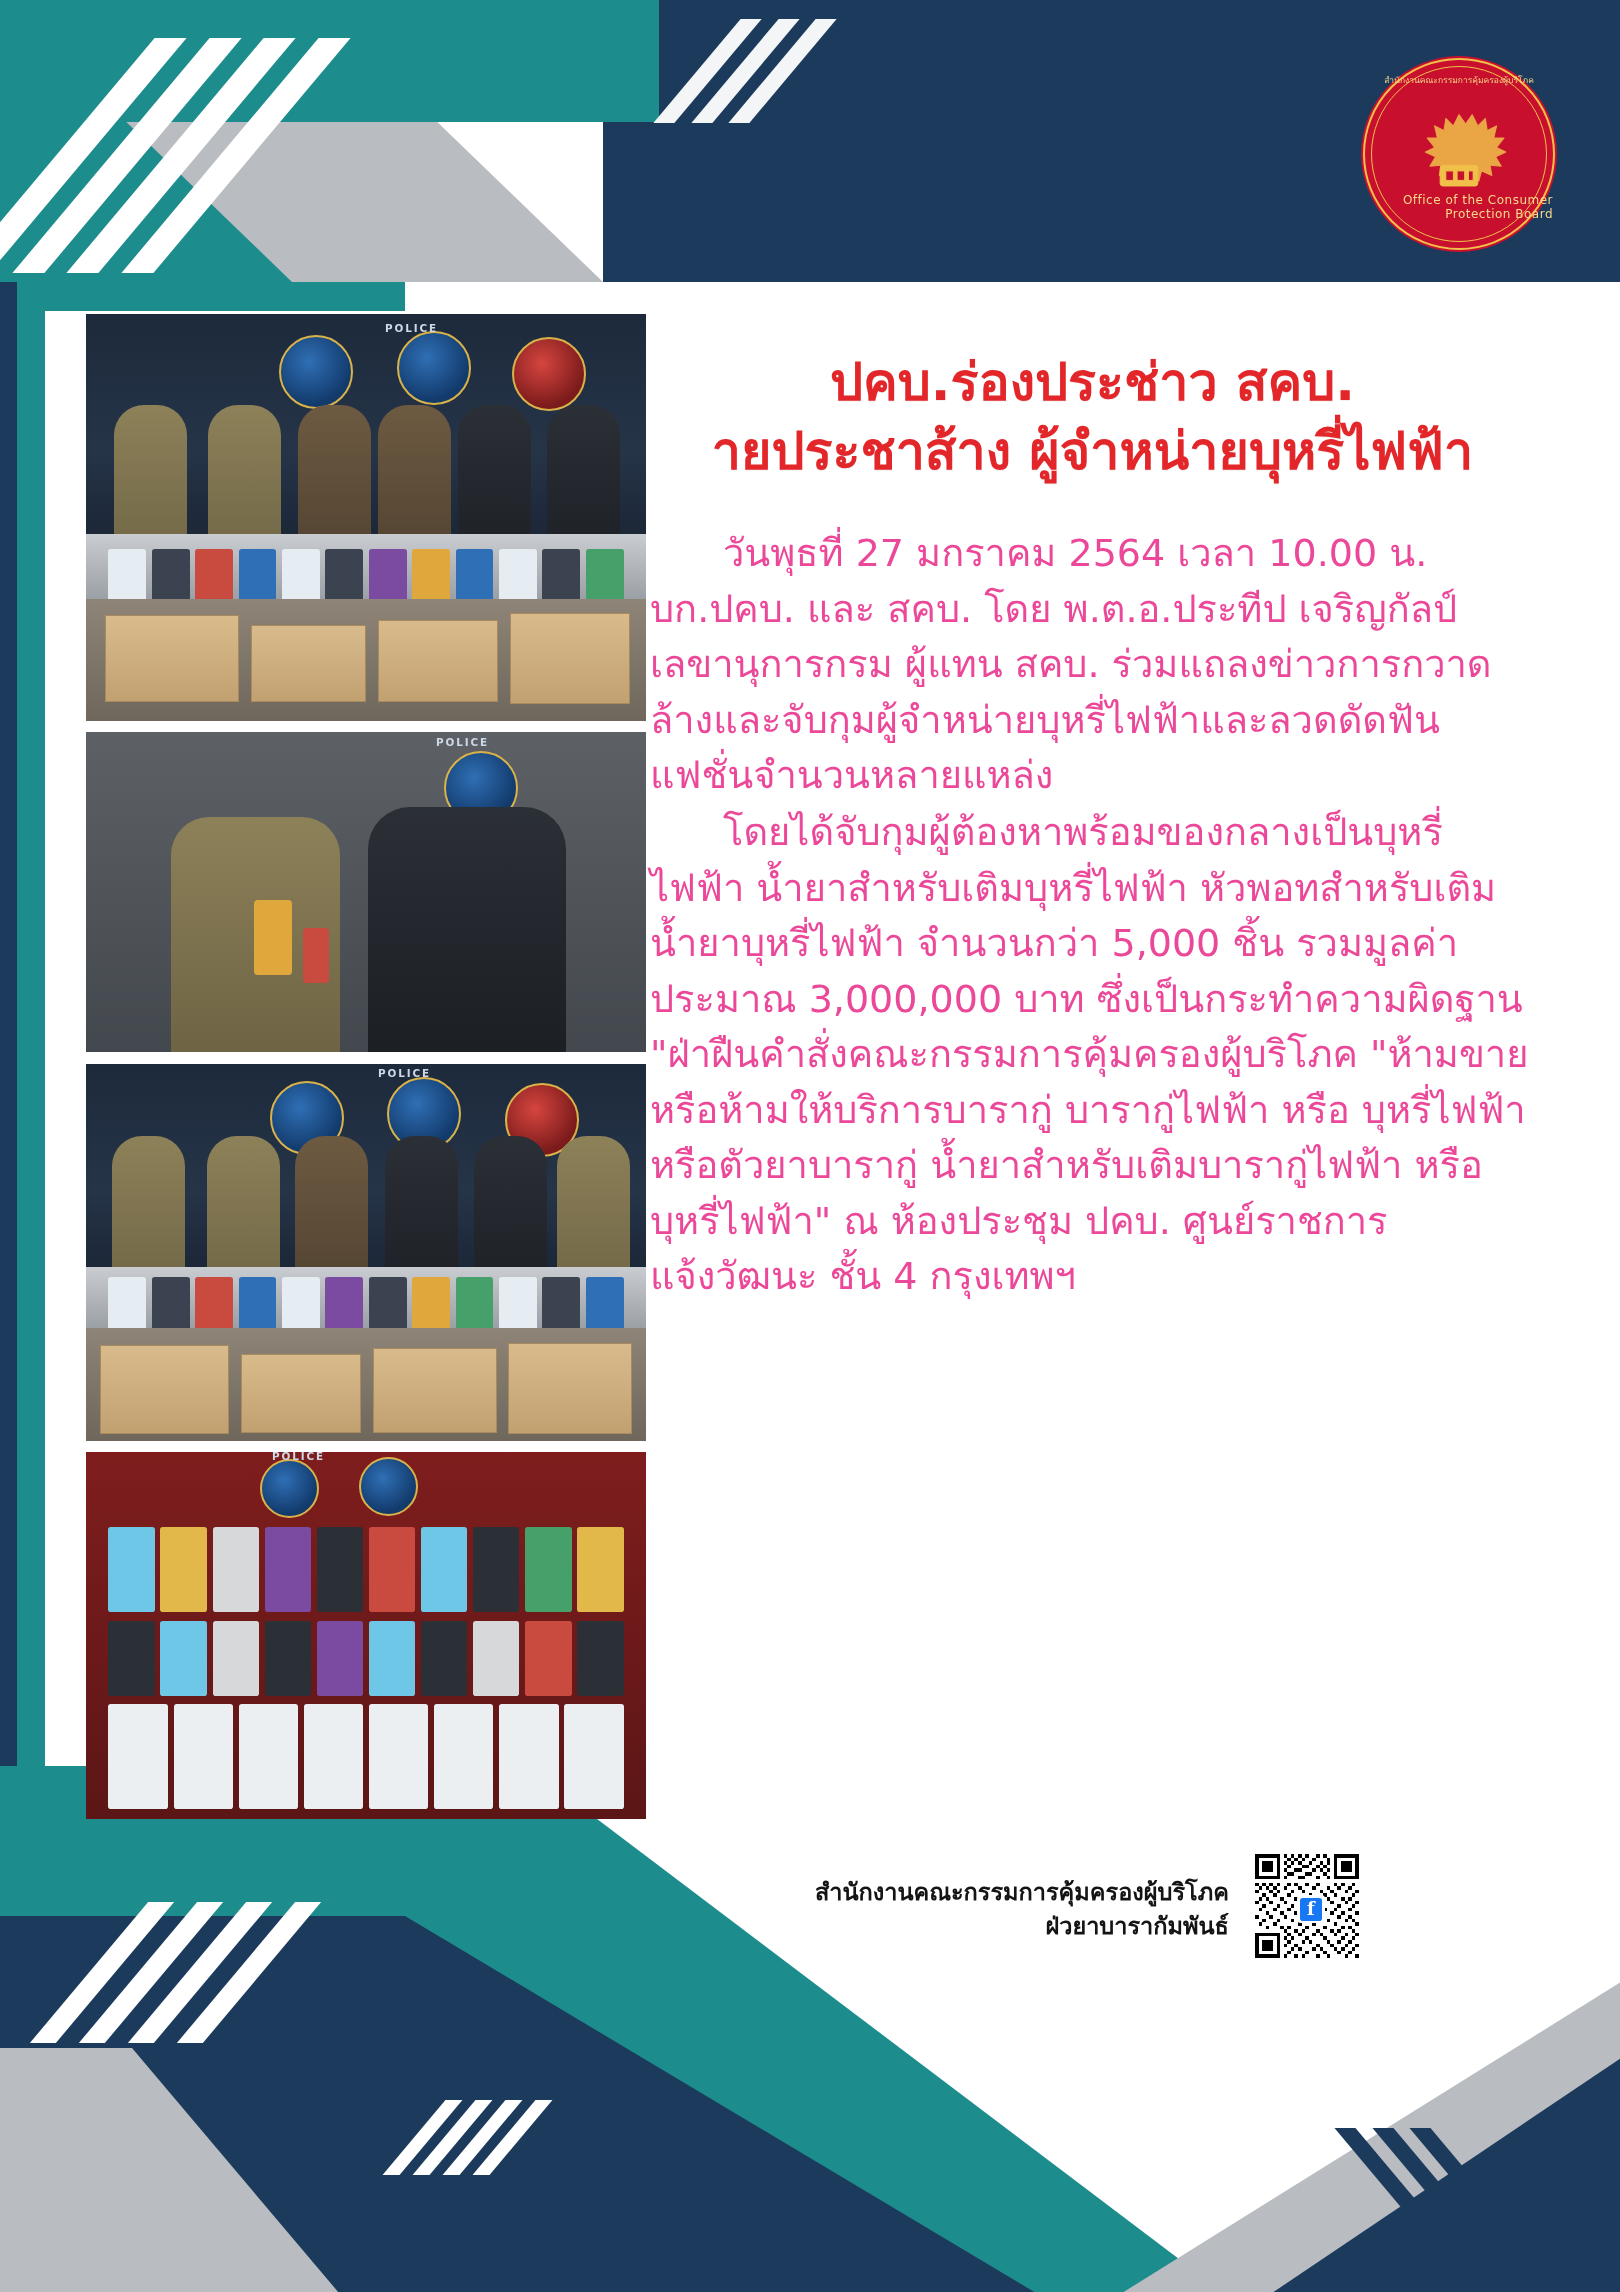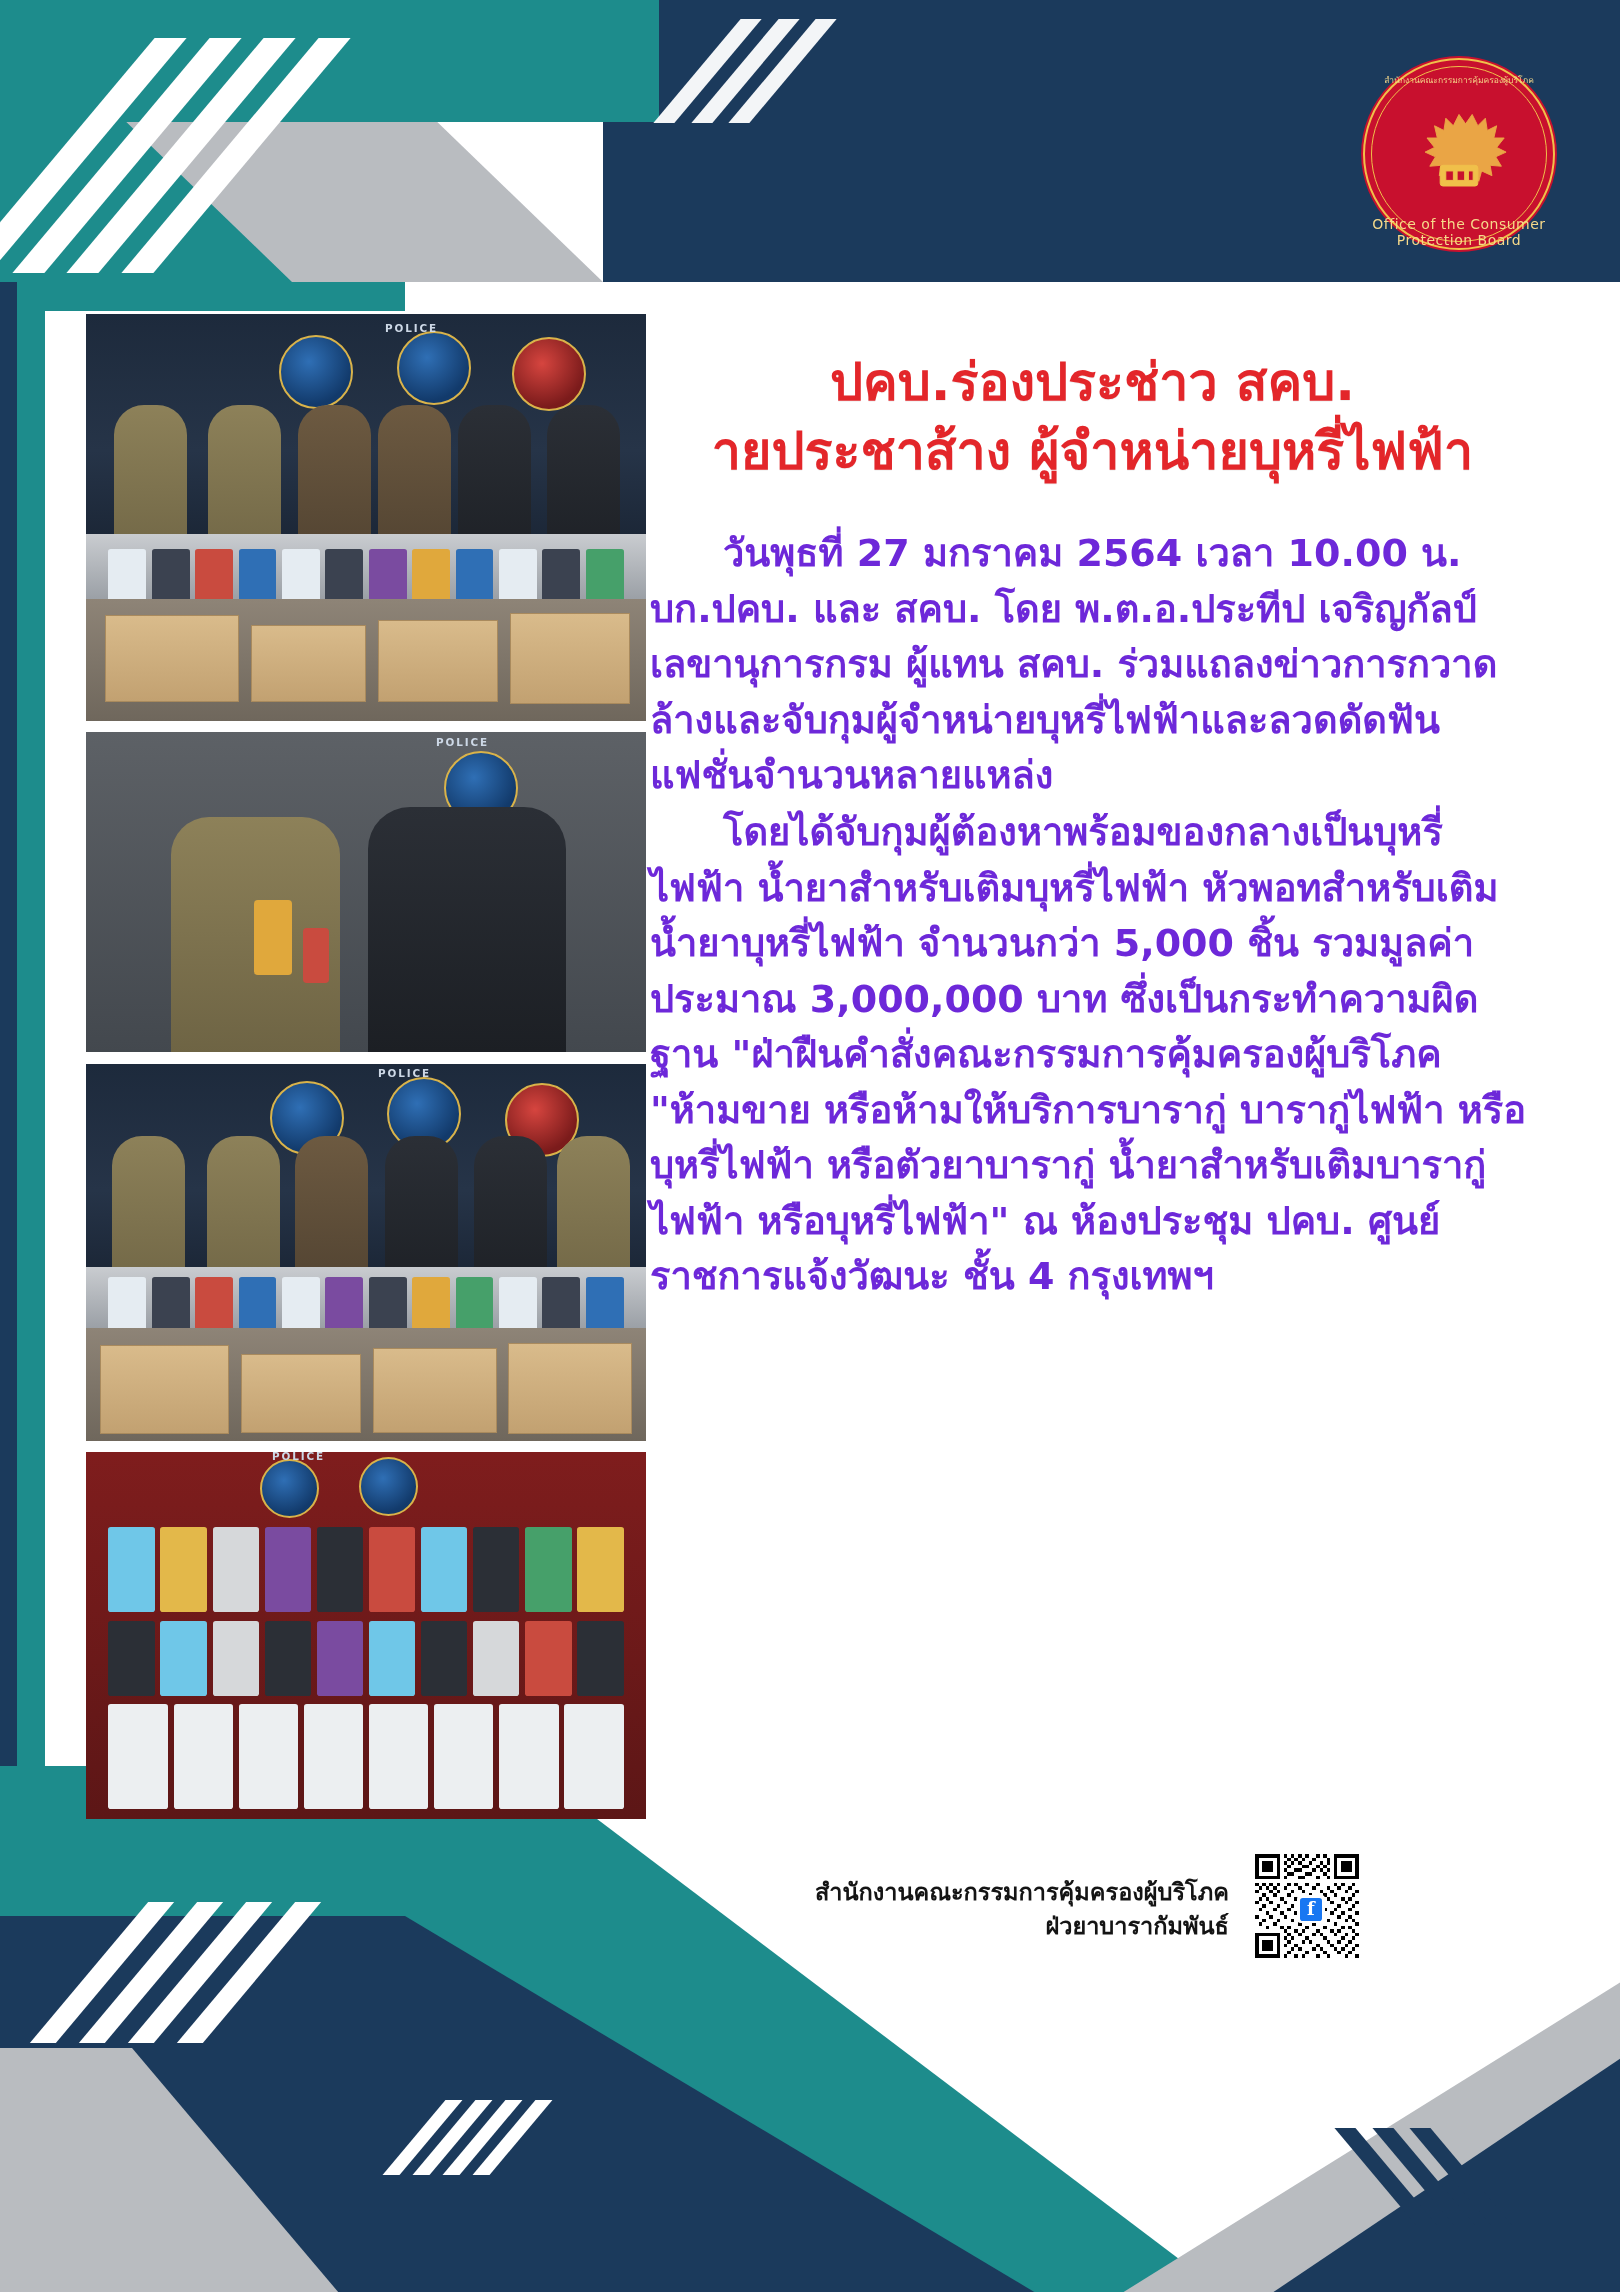--- a/index.html
+++ b/index.html
@@ -185,24 +185,24 @@
   }
   .emblem .garuda {
     position: absolute;
     left: 50%; top: 50%;
     transform: translate(-50%, -50%);
     width: 113px; height: 113px;
   }
   .emblem-label {
     position: absolute;
     left: 0; right: 0;
-    bottom: 0;
-    text-align: center;
+    bottom: 27px;
+    text-align: right;
     color: #f6d98a;
-    font-size: 14px;
+    font-size: 12px;
     letter-spacing: 0.5px;
   }
   .emblem-label-top {
     position: absolute;
     left: 0; right: 0;
     top: 13px;
     text-align: center;
     color: #f6d98a;
     font-size: 8.5px;
   }
@@ -313,24 +313,24 @@
     color: #e3262a;
     font-size: 52px;
     line-height: 1.32;
     font-weight: bold;
     text-align: center;
     margin: 0 0 41px 0;
     text-shadow: 0 0.9px 0 rgba(0,0,0,.06);
   }
   .headline .l { display: block; }
   .body-text {
-    color: #6d28d9;
+    color: #ec4899;
     font-size: 38px;
     line-height: 1.46;
-    font-weight: bold;
+    font-weight: normal;
     text-align: left;
   }
   .body-text p {
     margin: 0;
     text-indent: 73px;
   }
   .body-text p + p { margin-top: 1.9px; }
 
   
   .footer {

